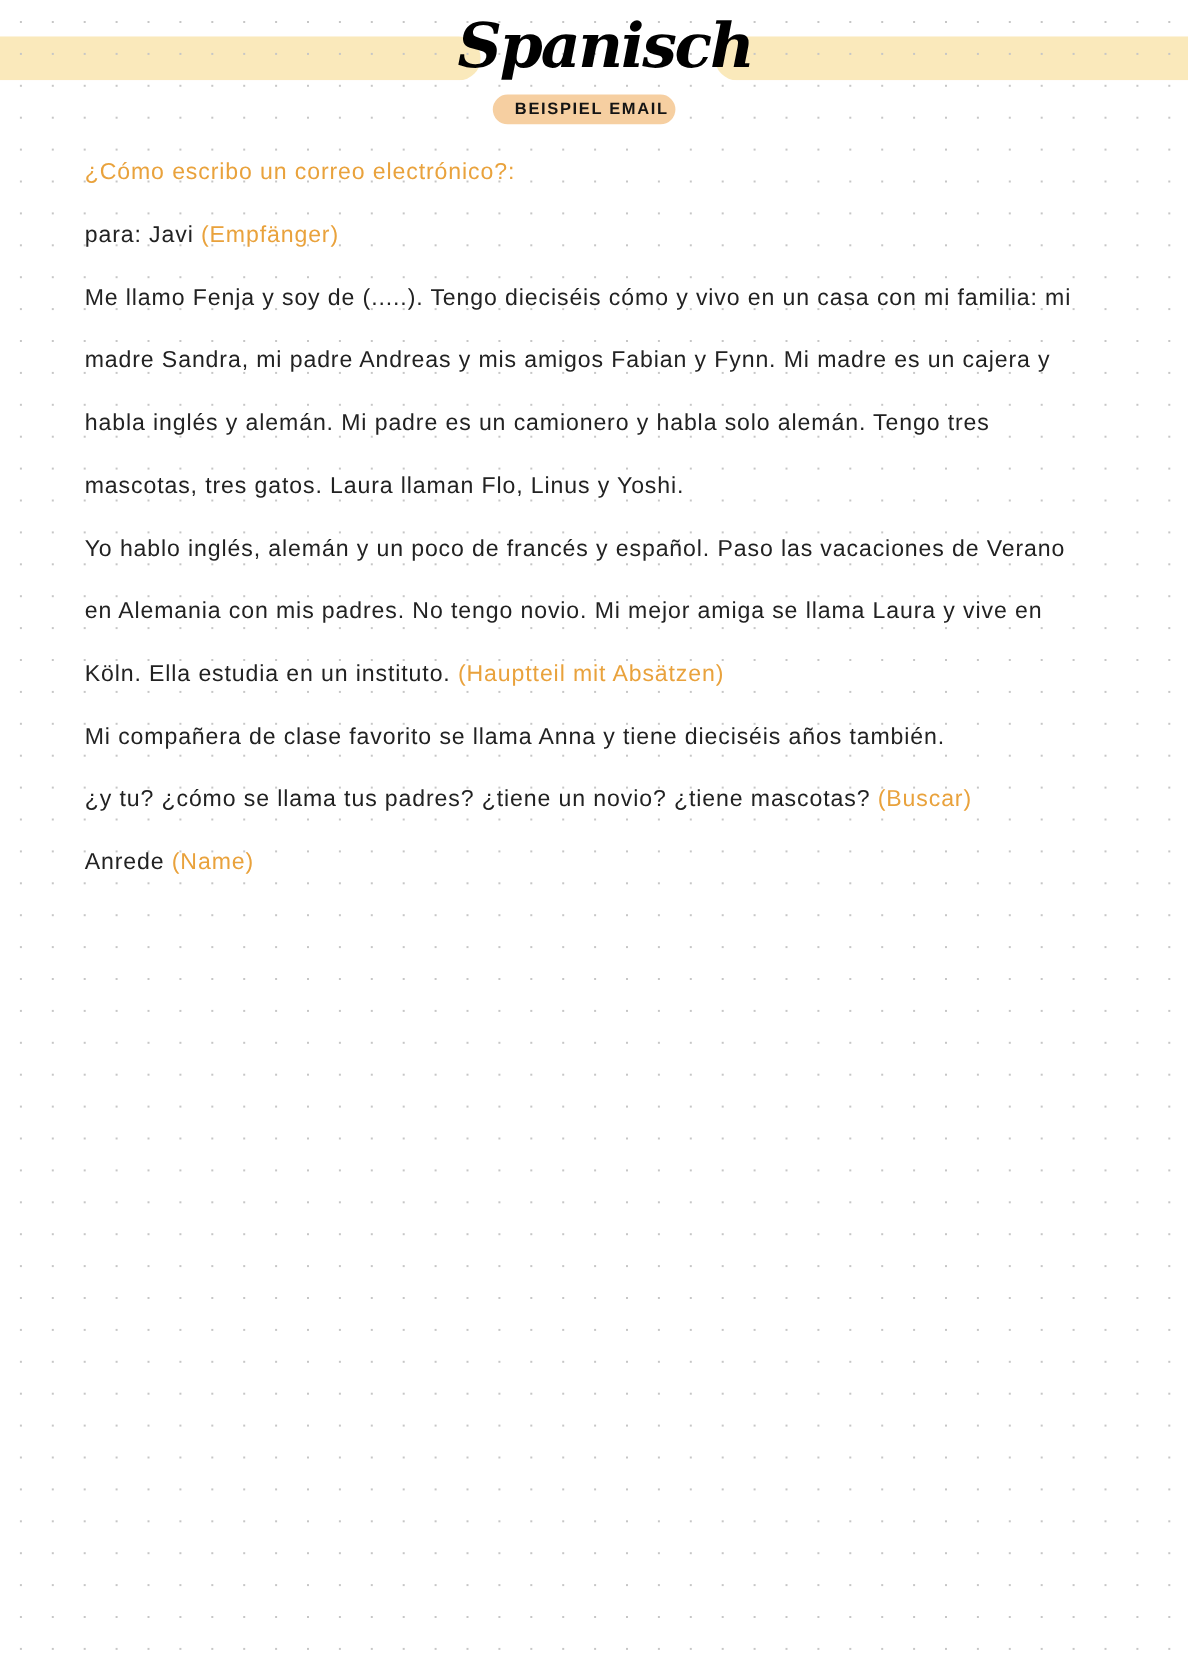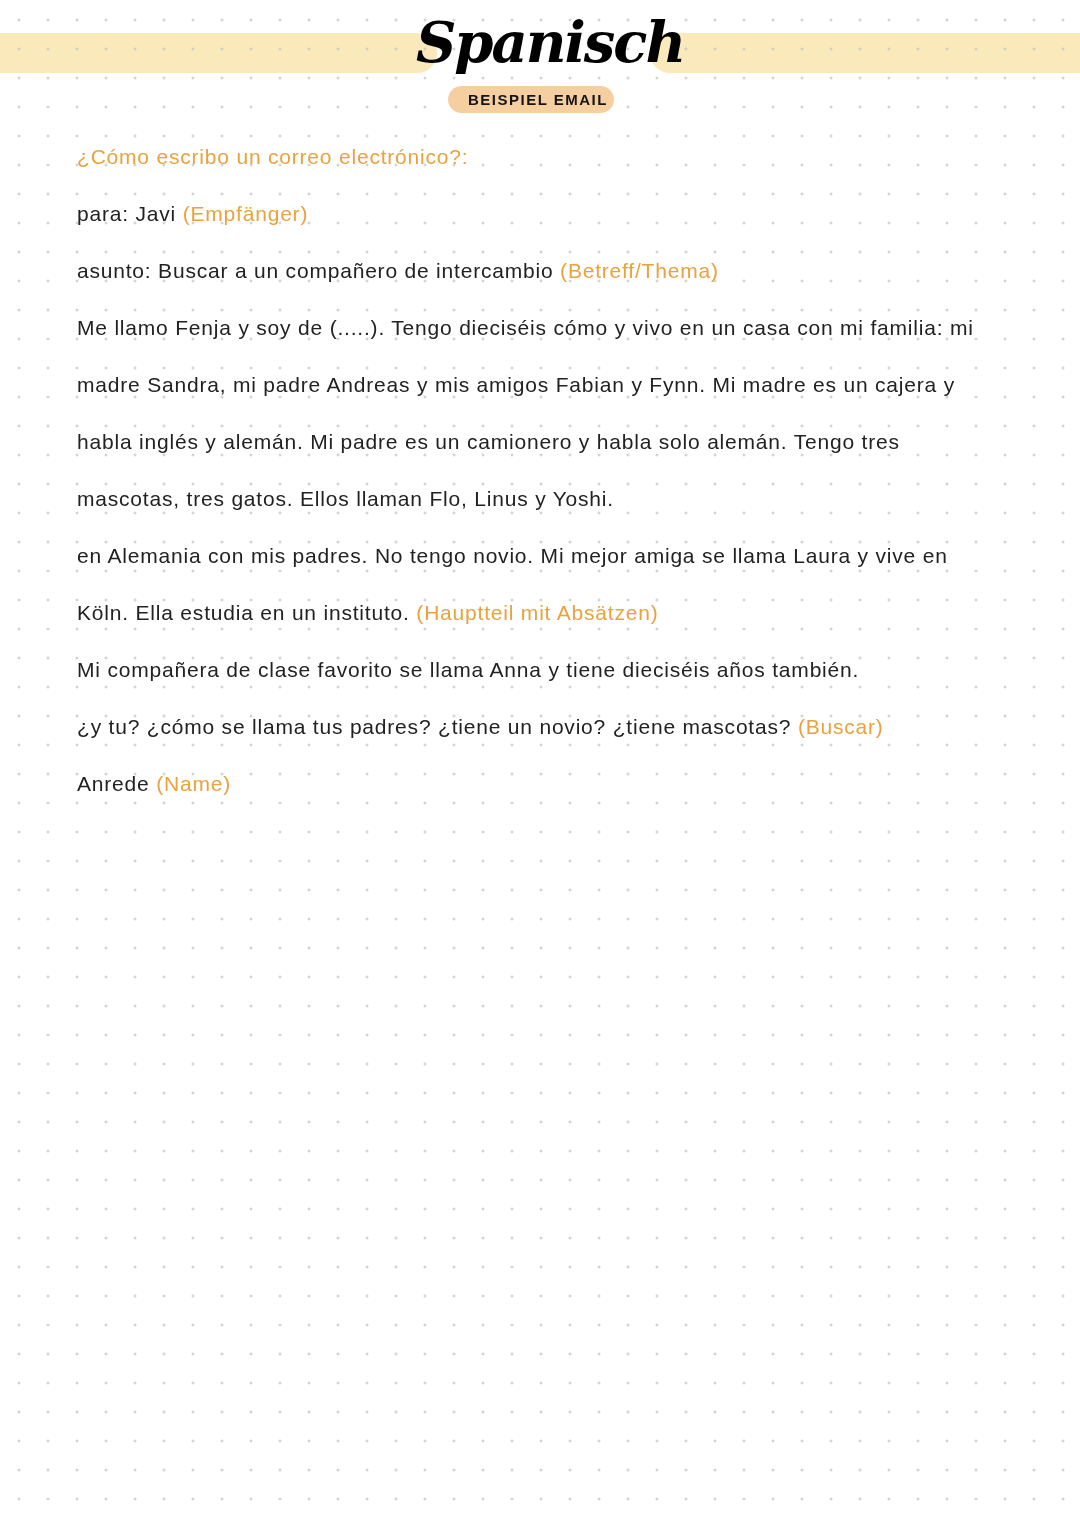--- a/index.html
+++ b/index.html
@@ -82,23 +82,23 @@
 <div class="band band-left"></div>
 <div class="band band-right"></div>
 <div class="page-title">Spanisch</div>
 <div class="subtitle-pill">
   <span>BEISPIEL EMAIL</span>
 </div>
 
 <div class="content">
   <div class="line"><span></span><span class="note">¿Cómo escribo un correo electrónico?:</span></div>
   <div class="line"><span>para: Javi </span><span class="note">(Empfänger)</span></div>
-  <div class="line"><span>asunto: Buscar a un compañero de intercambio </span><span class="note">(Betreff/Thema)</span></div>
   <div class="line"><span>Me llamo Fenja y soy de (.....). Tengo dieciséis cómo y vivo en un casa con mi familia: mi</span><span class="note"></span></div>
   <div class="line"><span>madre Sandra, mi padre Andreas y mis amigos Fabian y Fynn. Mi madre es un cajera y</span><span class="note"></span></div>
   <div class="line"><span>habla inglés y alemán. Mi padre es un camionero y habla solo alemán. Tengo tres</span><span class="note"></span></div>
-  <div class="line"><span>mascotas, tres gatos. Ellos llaman Flo, Linus y Yoshi.</span><span class="note"></span></div>
+  <div class="line"><span>mascotas, tres gatos. Laura llaman Flo, Linus y Yoshi.</span><span class="note"></span></div>
+  <div class="line"><span>Yo hablo inglés, alemán y un poco de francés y español. Paso las vacaciones de Verano</span><span class="note"></span></div>
   <div class="line"><span>en Alemania con mis padres. No tengo novio. Mi mejor amiga se llama Laura y vive en</span><span class="note"></span></div>
   <div class="line"><span>Köln. Ella estudia en un instituto. </span><span class="note">(Hauptteil mit Absätzen)</span></div>
   <div class="line"><span>Mi compañera de clase favorito se llama Anna y tiene dieciséis años también.</span><span class="note"></span></div>
   <div class="line"><span>¿y tu? ¿cómo se llama tus padres? ¿tiene un novio? ¿tiene mascotas? </span><span class="note">(Buscar)</span></div>
   <div class="line"><span>Anrede </span><span class="note">(Name)</span></div>
 </div>
 
 </body></html>

